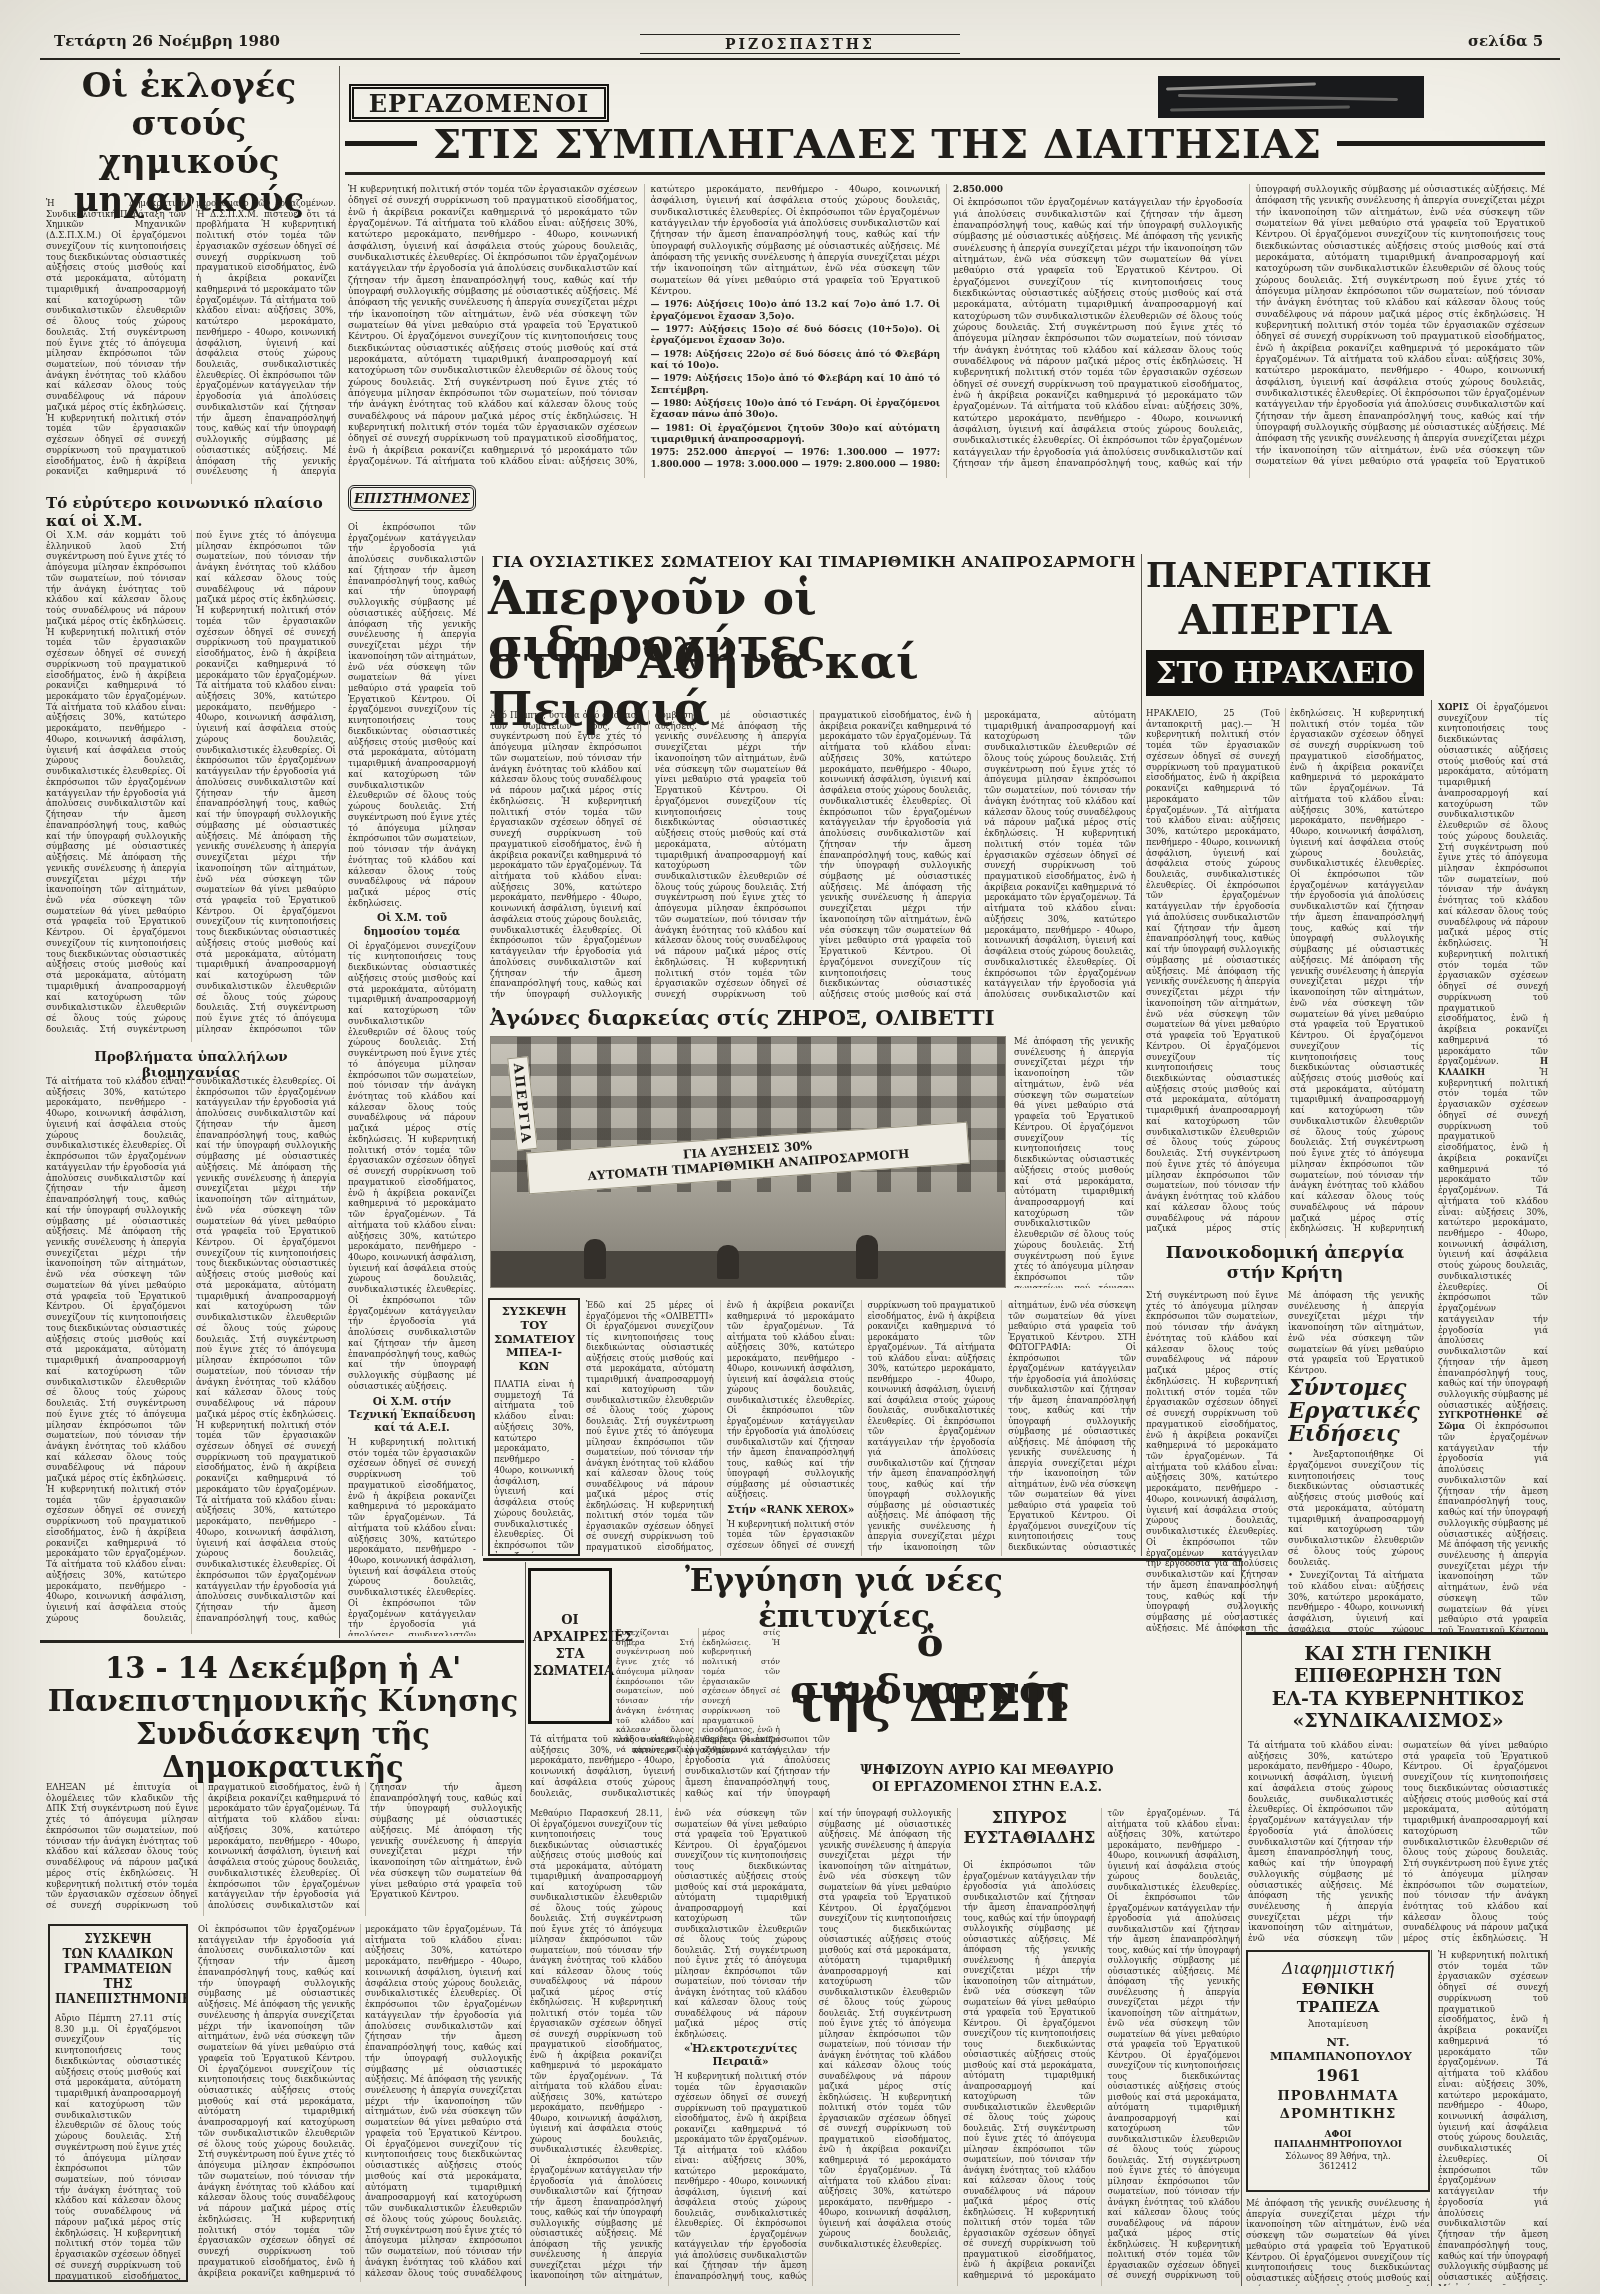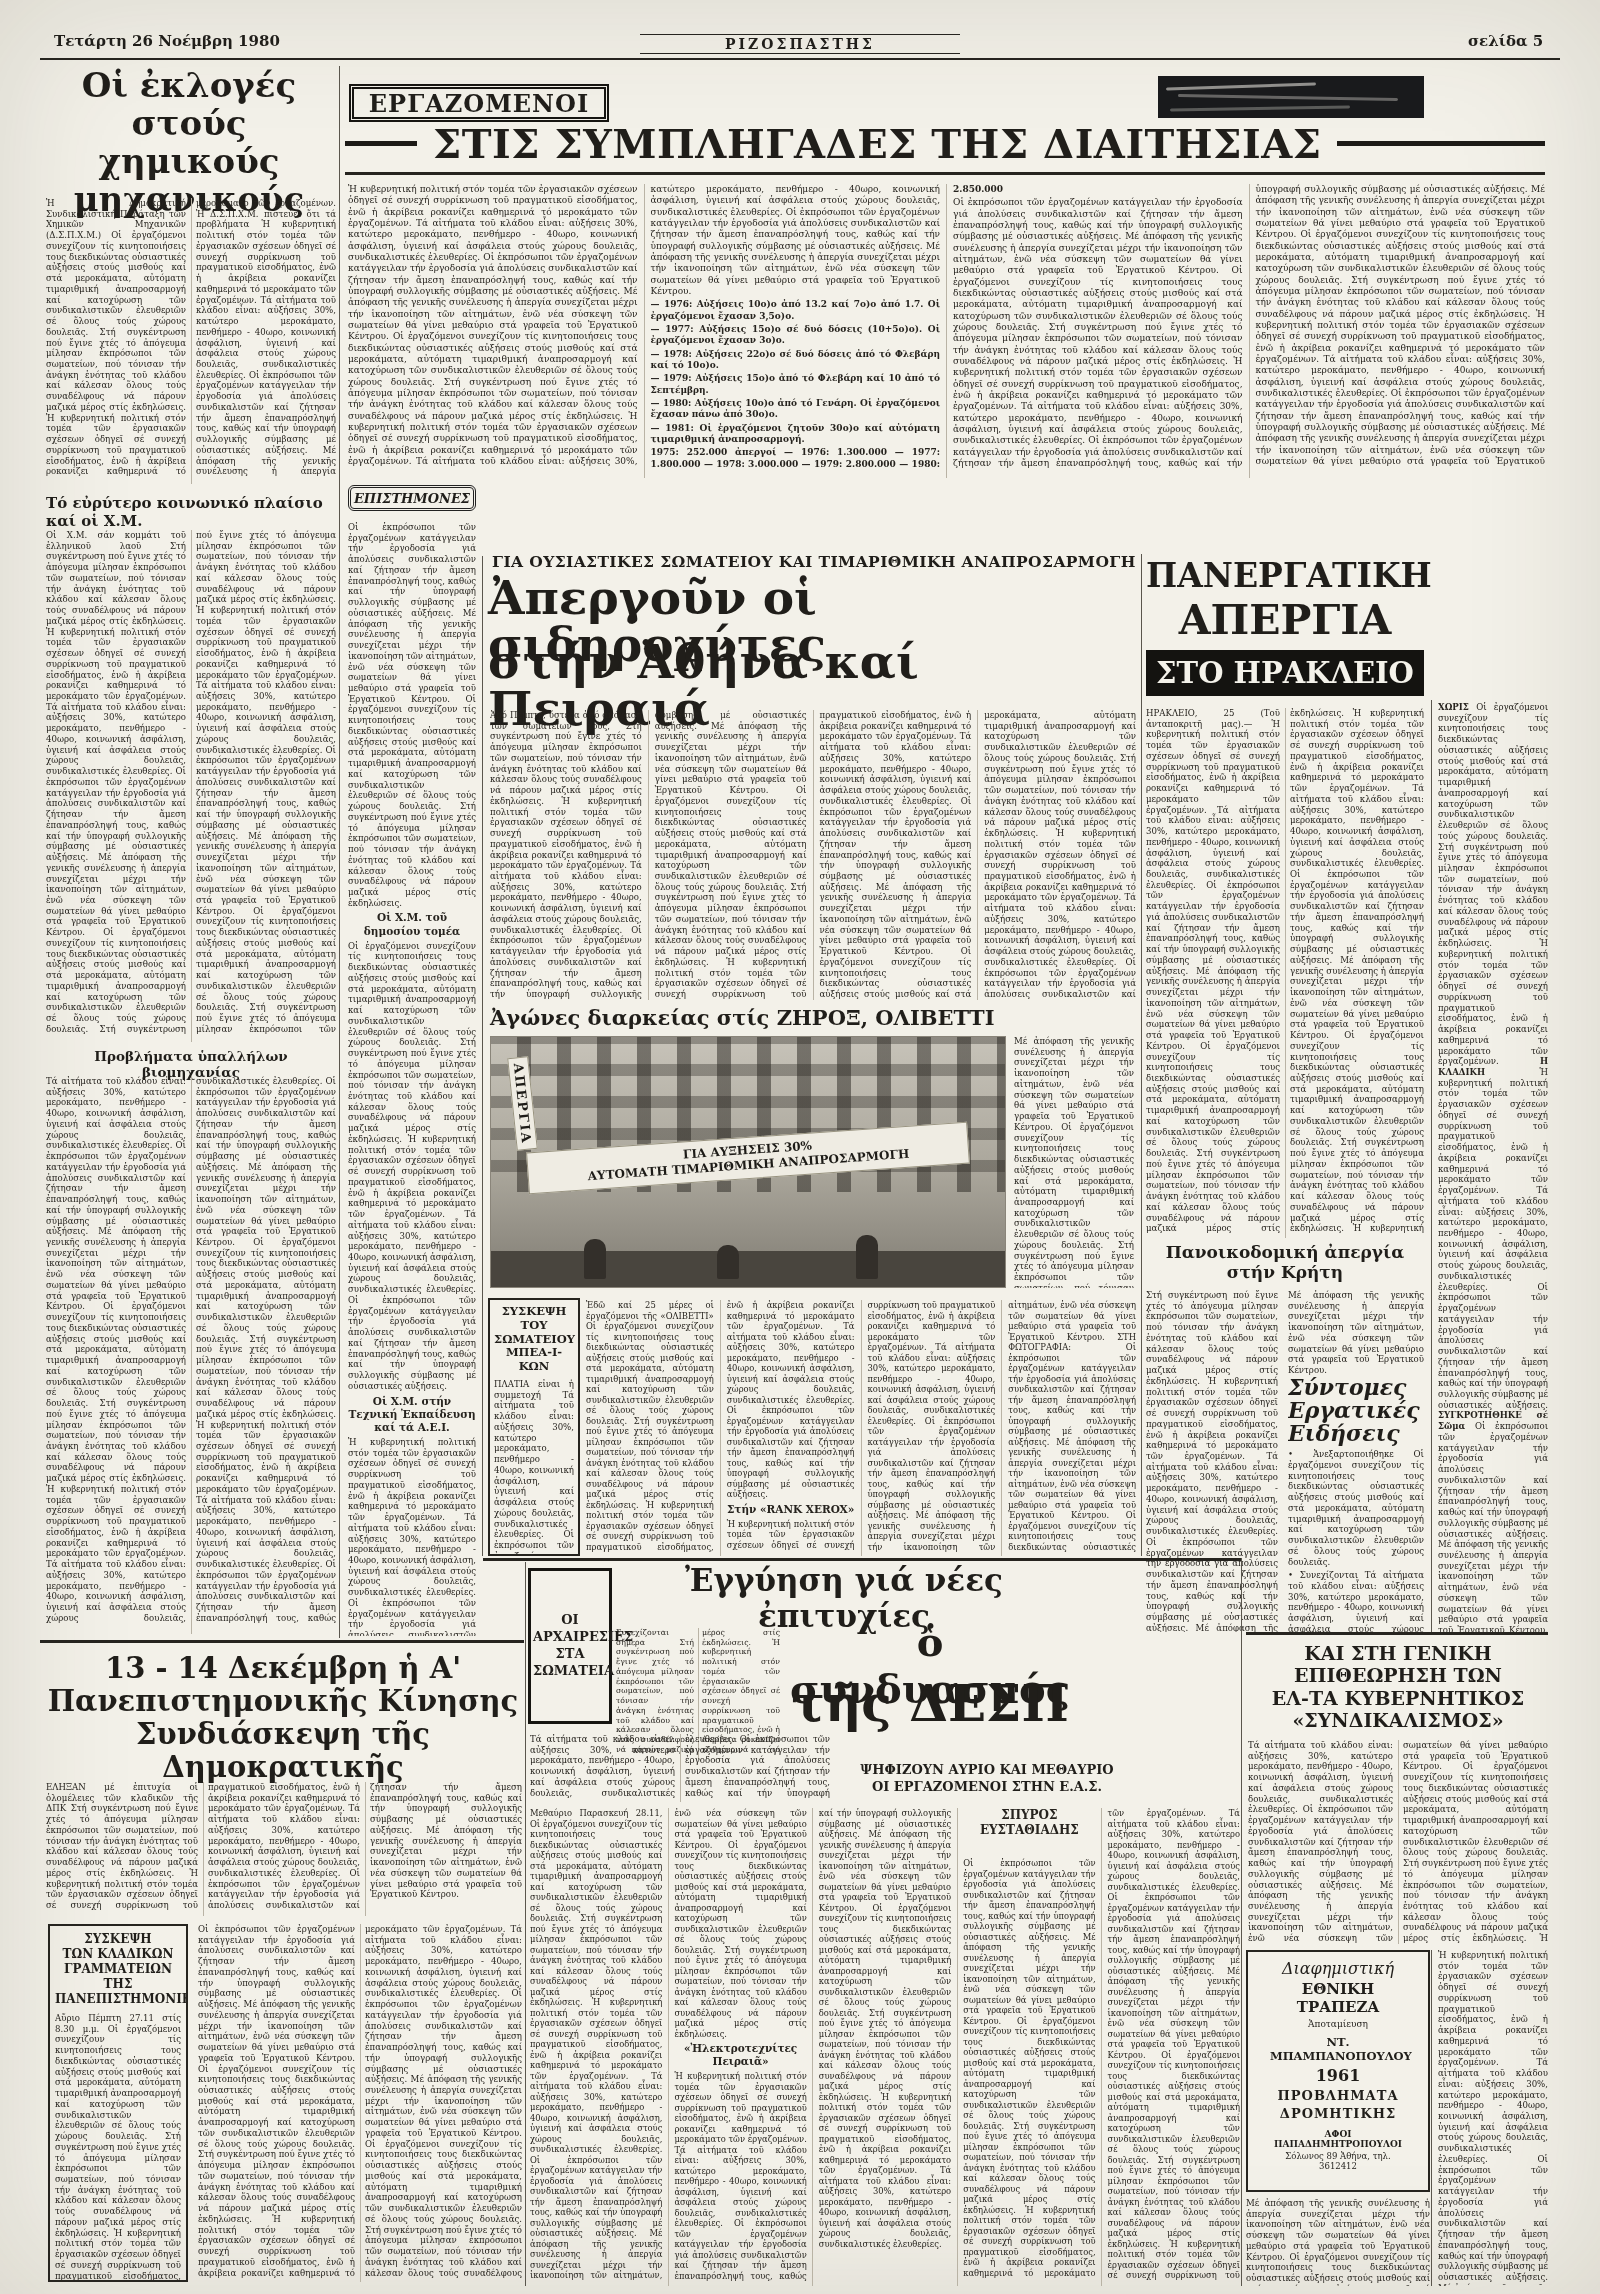--- a/index.html
+++ b/index.html
@@ -9,21 +9,21 @@
   .abs{position:absolute;}
   .small{font-size:8.6px;line-height:1.25;text-align:justify;overflow:hidden;color:#26231e;}
   .b{font-weight:normal;}
   .hr{background:#26241f;}
   .vr{background:#5a564d;width:1px;}
   .c2{column-count:2;column-gap:10px;column-rule:1px solid #b9b3a5;}
   .c3{column-count:3;column-gap:10px;column-rule:1px solid #b9b3a5;}
   .c4{column-count:4;column-gap:13px;column-rule:1px solid #b9b3a5;}
   .c5{column-count:5;column-gap:12px;column-rule:1px solid #b9b3a5;}
   .inline-sub{font-weight:bold;text-align:center;font-size:10.5px;margin:3px 0;}
-  .by-c{text-align:center;font-weight:bold;font-size:12px;margin:20px 0;}
+  .by-c{text-align:center;font-weight:bold;font-size:16px;margin:12px 0;}
   .yr,.stats{font-weight:bold;margin:2px 0;}
 
   
   #hdr-date{left:54px;top:32px;font-size:15px;font-weight:bold;}
   #hdr-masthead{left:640px;top:34px;width:320px;text-align:center;font-weight:bold;font-size:14px;letter-spacing:3px;
                 border-top:1px solid #26241f;border-bottom:1px solid #26241f;padding:1px 0;}
   #hdr-page{left:1468px;top:32px;font-size:15px;font-weight:bold;}
   #hdr-rule{left:40px;top:58px;width:1520px;height:2px;}
 
   

